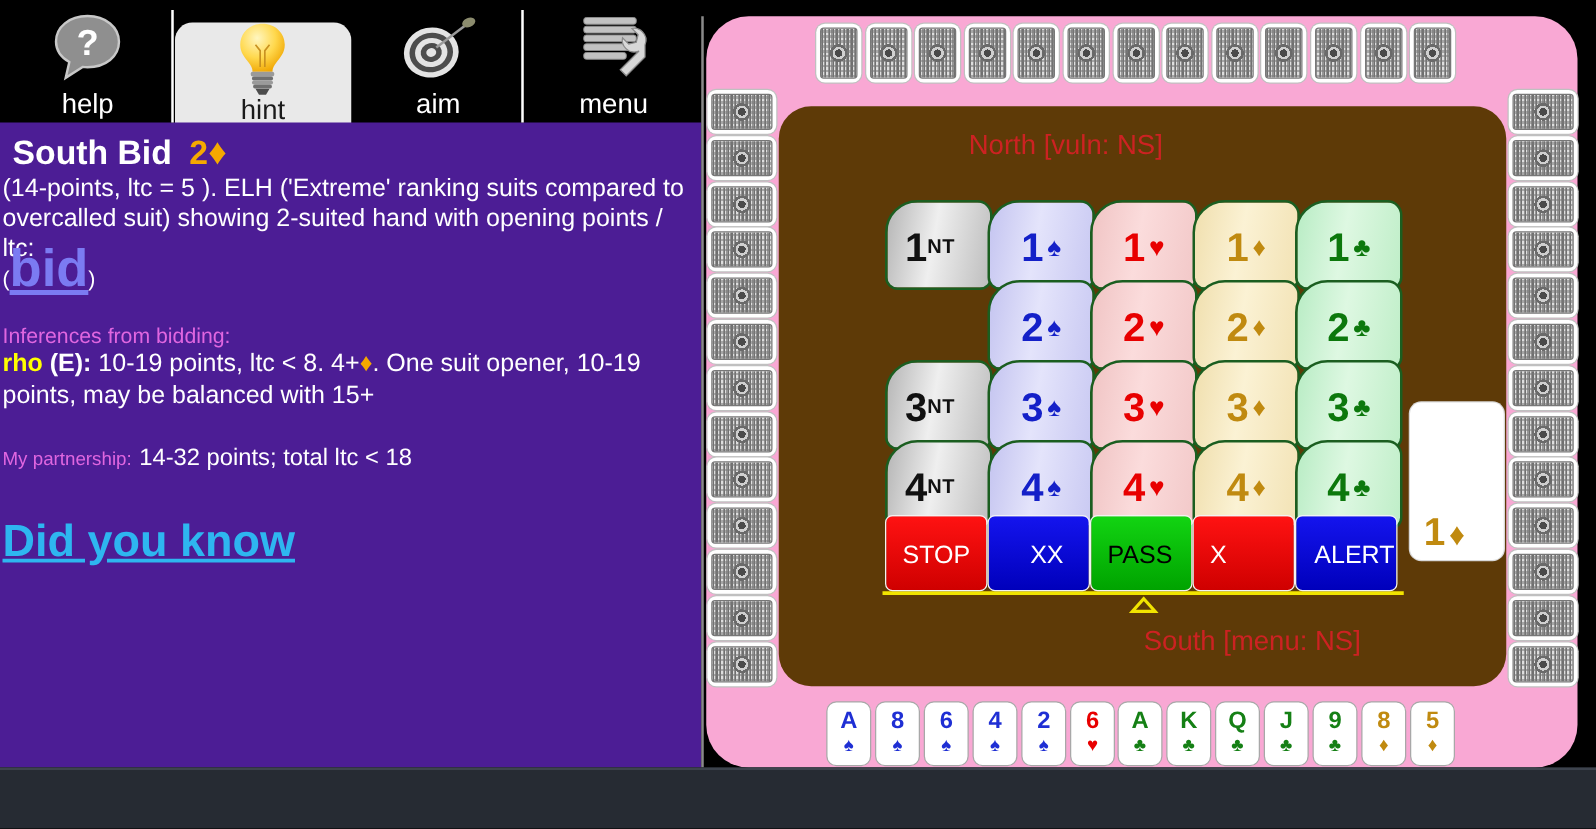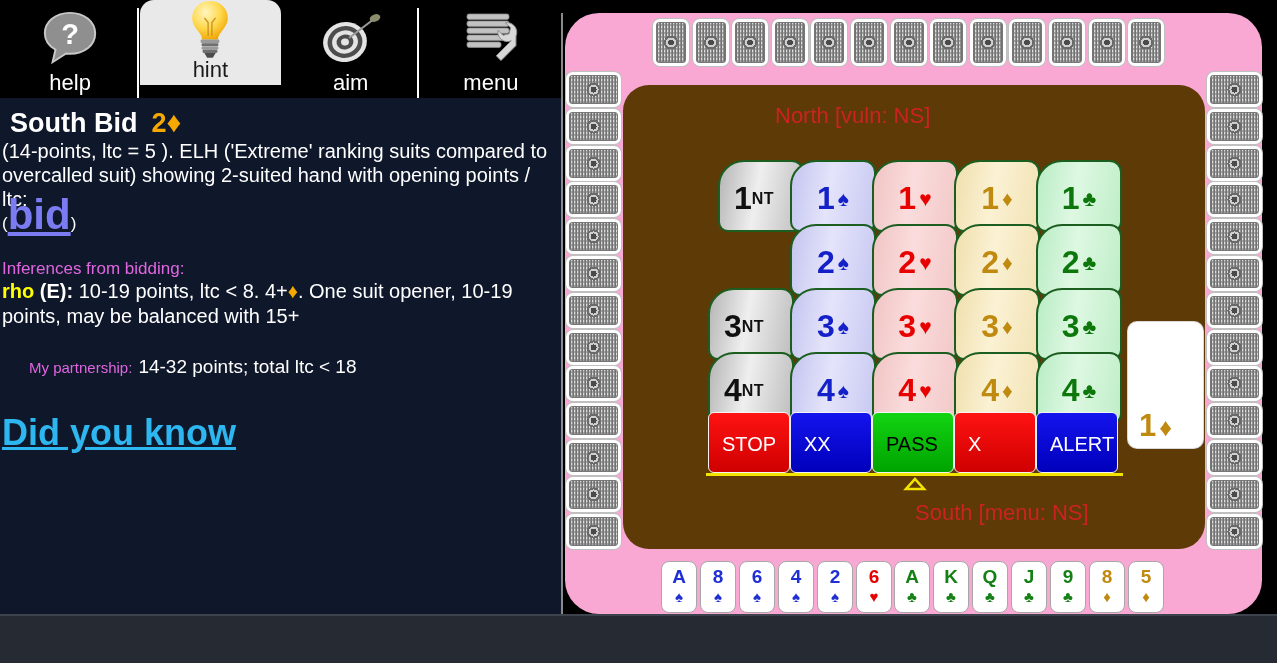--- a/index.html
+++ b/index.html
@@ -3,42 +3,42 @@
 <meta charset="utf-8">
 <style>
   html,body{margin:0;padding:0;background:#000;}
   #root{position:relative;width:1277px;height:663px;overflow:hidden;background:#000;
         font-family:"Liberation Sans",sans-serif;}
 
   
   #toolbar{position:absolute;left:0;top:0;width:561px;height:98px;background:#000;display:flex;}
   .tbtn{position:relative;flex:1;height:98px;text-align:center;cursor:pointer;}
   .tbtn .tlabel{position:absolute;left:0;right:0;bottom:2px;font-size:22px;color:#fff;}
-  .tbtn.selected{background:#e9e9e9;border-radius:14px 14px 0 0;margin-top:0;height:85px;}
+  .tbtn.selected{background:#e9e9e9;border-radius:14px 14px 0 0;margin-top:18px;height:85px;}
   .tbtn.selected .tlabel{color:#1a1a1a;}
   .tbtn .ticon{position:absolute;left:0;right:0;top:8px;height:62px;}
   .tbtn.selected .ticon{top:-2px;}
   .tsep{position:absolute;top:8px;width:2px;height:90px;background:#fff;z-index:5;}
 
   
-  #info{position:absolute;left:0;top:98px;width:561px;height:516px;background:#0f172a;color:#fff;}
+  #info{position:absolute;left:0;top:98px;width:561px;height:516px;background:#4c1d95;color:#fff;}
   .ttl{position:absolute;left:10px;top:8px;font-size:27px;font-weight:bold;color:#fff;white-space:nowrap;}
   .ttl .lvl{color:#f5a800;margin-left:14px;}
   .ttl .sut{color:#f5a800;font-size:29px;}
   .desc{position:absolute;left:2px;top:41px;width:559px;font-size:20px;line-height:24px;color:#fff;}
   .bidrow{position:absolute;left:2px;top:93px;}
   .paren{font-size:17px;color:#fff;}
   .bidlink{font-size:42px;font-weight:bold;color:#7b7bf2;text-decoration:underline;cursor:pointer;}
   .infh{position:absolute;left:2px;top:161px;font-size:17px;color:#e066e0;}
   .rho{position:absolute;left:2px;top:181px;width:512px;font-size:20px;line-height:25px;color:#fff;}
   .rho .rname{color:#ffff00;font-weight:bold;}
   .rho .rseat{color:#fff;font-weight:bold;}
   .odia{color:#f5a800;}
   .partner{position:absolute;left:2px;top:258px;white-space:nowrap;}
-  .partner .plab{font-size:15px;color:#e066e0;margin-left:27px;}
+  .partner .plab{font-size:15px;color:#e066e0;}
   .partner .pval{font-size:19px;color:#fff;margin-left:6px;}
   .dyk{position:absolute;left:2px;top:314px;font-size:36px;font-weight:bold;color:#2eb6f0;
        text-decoration:underline;cursor:pointer;}
 
   
   #vdivider{position:absolute;left:561px;top:13px;width:2px;height:601px;background:#8a8a8a;}
   #bottombar{position:absolute;left:0;top:614px;width:1277px;height:49px;background:#262b33;
              border-top:2px solid #3d434d;box-sizing:border-box;}
 
   
@@ -71,21 +71,21 @@
   .s-spade{background:linear-gradient(100deg,#c4c4f0,#e4e4fb 45%,#c8c8f2);color:#1420c8;text-align:center;padding-top:18px;}
   .s-heart{background:linear-gradient(100deg,#f0c4c4,#fbdcdc 45%,#f2c8c8);color:#e80000;text-align:center;padding-top:18px;}
   .s-diamond{background:linear-gradient(100deg,#f0dfae,#fbf2d4 45%,#f2e2b4);color:#c08a10;text-align:center;padding-top:18px;}
   .s-club{background:linear-gradient(100deg,#b8ecc4,#def8e2 45%,#bfeec8);color:#0c780c;text-align:center;padding-top:18px;}
 
   
   .action{position:absolute;width:82px;height:61px;z-index:50;box-sizing:border-box;cursor:pointer;
           border:1px solid #f3f3f3;border-radius:6px;font-weight:normal;font-size:20px;
           padding:20px 0 0 13px;color:#fff;}
   .act-red{background:linear-gradient(180deg,#ff1212,#cf0000);}
-  .act-blue{background:linear-gradient(180deg,#1414ee,#0000bb);}
+  .act-blue{background:linear-gradient(180deg,#1414ee,#0000bb);text-align:center;}
   .act-green{background:linear-gradient(180deg,#12d412,#00a300);color:#000;}
 
   #bbline{position:absolute;left:141px;top:460px;width:417px;height:3px;background:#f2e400;z-index:48;}
   #bbarrow{position:absolute;left:338px;top:464px;z-index:48;}
 
   
   #current-bid-card{position:absolute;left:563px;top:309px;width:75px;height:126px;background:#fff;
         border-radius:9px;z-index:60;box-shadow:0 0 0 1px #d8d8d8;}
   #current-bid-card .cb{position:absolute;left:11px;bottom:4px;color:#c08a10;white-space:nowrap;}
   #current-bid-card .cb-lv{font-size:31px;font-weight:bold;}
@@ -243,21 +243,21 @@
       <div class="back back-h" style="left: 642px; top: 169px;"></div>
       <div class="back back-h" style="left: 642px; top: 206px;"></div>
       <div class="back back-h" style="left: 642px; top: 243px;"></div>
       <div class="back back-h" style="left: 642px; top: 280px;"></div>
       <div class="back back-h" style="left: 642px; top: 317px;"></div>
       <div class="back back-h" style="left: 642px; top: 353px;"></div>
       <div class="back back-h" style="left: 642px; top: 390px;"></div>
       <div class="back back-h" style="left: 642px; top: 427px;"></div>
       <div class="back back-h" style="left: 642px; top: 464px;"></div>
       <div class="back back-h" style="left: 642px; top: 501px;"></div>
-      <div class="bidcard s-nt" style="left: 143px; top: 147px; z-index: 10; margin-left: 10px;"><span class="lv">1</span><span class="ntl">NT</span></div>
+      <div class="bidcard s-nt" style="left: 143px; top: 147px; z-index: 10;"><span class="lv">1</span><span class="ntl">NT</span></div>
       <div class="bidcard s-spade" style="left: 225px; top: 147px; z-index: 11;"><span class="lv">1</span><span class="sym">♠</span></div>
       <div class="bidcard s-heart" style="left: 307px; top: 147px; z-index: 12;"><span class="lv">1</span><span class="sym">♥</span></div>
       <div class="bidcard s-diamond" style="left: 389px; top: 147px; z-index: 13;"><span class="lv">1</span><span class="sym">♦</span></div>
       <div class="bidcard s-club" style="left: 471px; top: 147px; z-index: 14;"><span class="lv">1</span><span class="sym">♣</span></div>
       <div class="bidcard s-spade" style="left: 225px; top: 211px; z-index: 21;"><span class="lv">2</span><span class="sym">♠</span></div>
       <div class="bidcard s-heart" style="left: 307px; top: 211px; z-index: 22;"><span class="lv">2</span><span class="sym">♥</span></div>
       <div class="bidcard s-diamond" style="left: 389px; top: 211px; z-index: 23;"><span class="lv">2</span><span class="sym">♦</span></div>
       <div class="bidcard s-club" style="left: 471px; top: 211px; z-index: 24;"><span class="lv">2</span><span class="sym">♣</span></div>
       <div class="bidcard s-nt" style="left: 143px; top: 275px; z-index: 30;"><span class="lv">3</span><span class="ntl">NT</span></div>
       <div class="bidcard s-spade" style="left: 225px; top: 275px; z-index: 31;"><span class="lv">3</span><span class="sym">♠</span></div>

